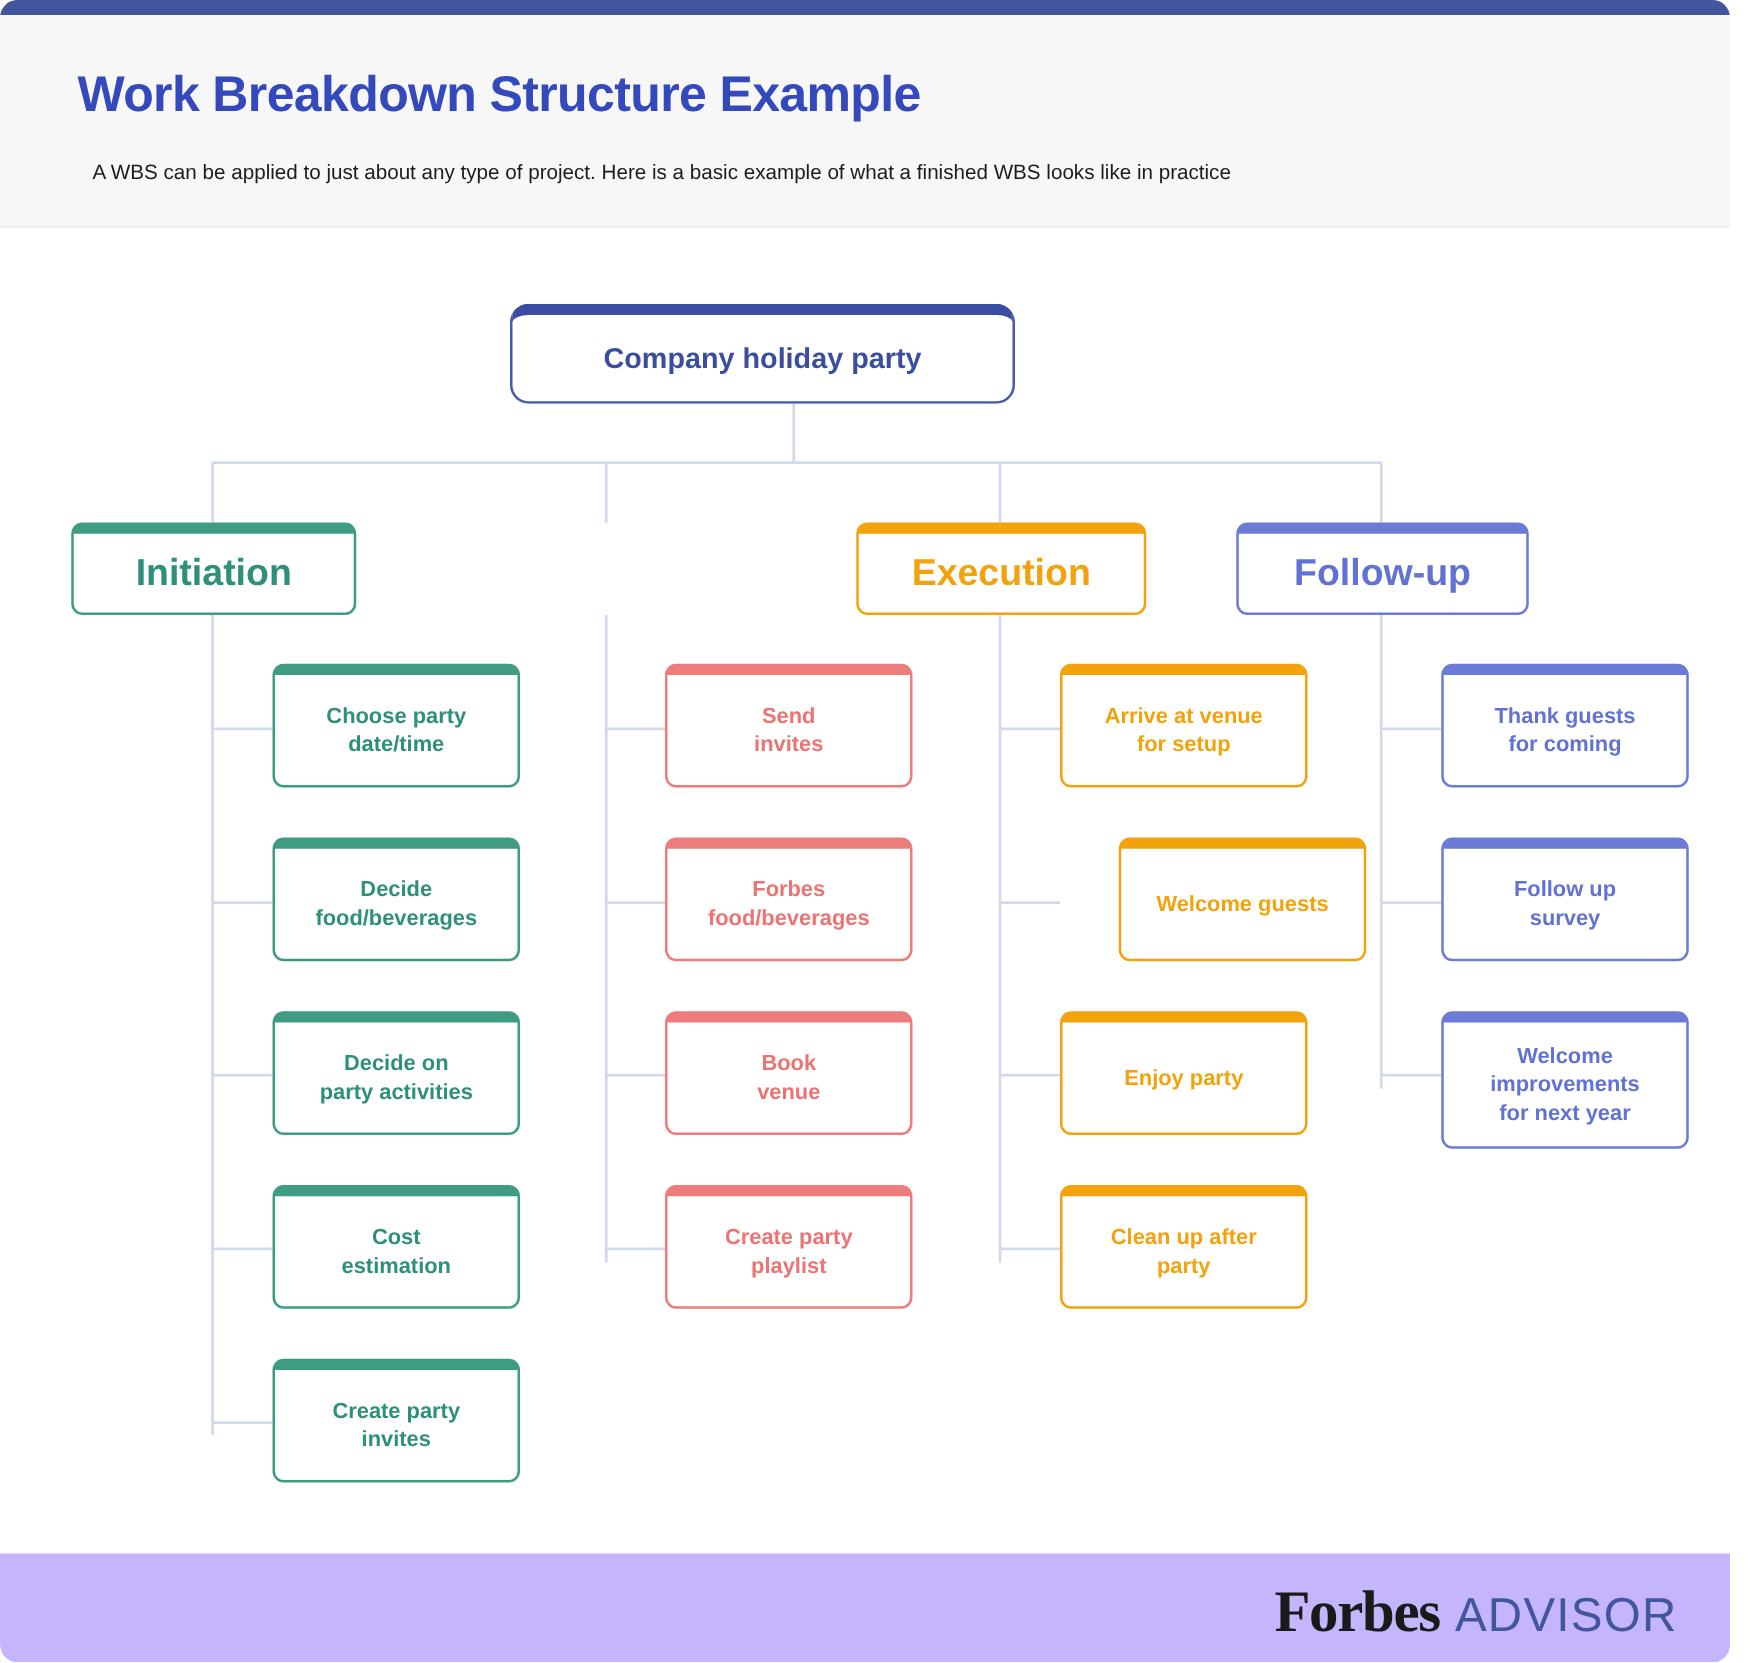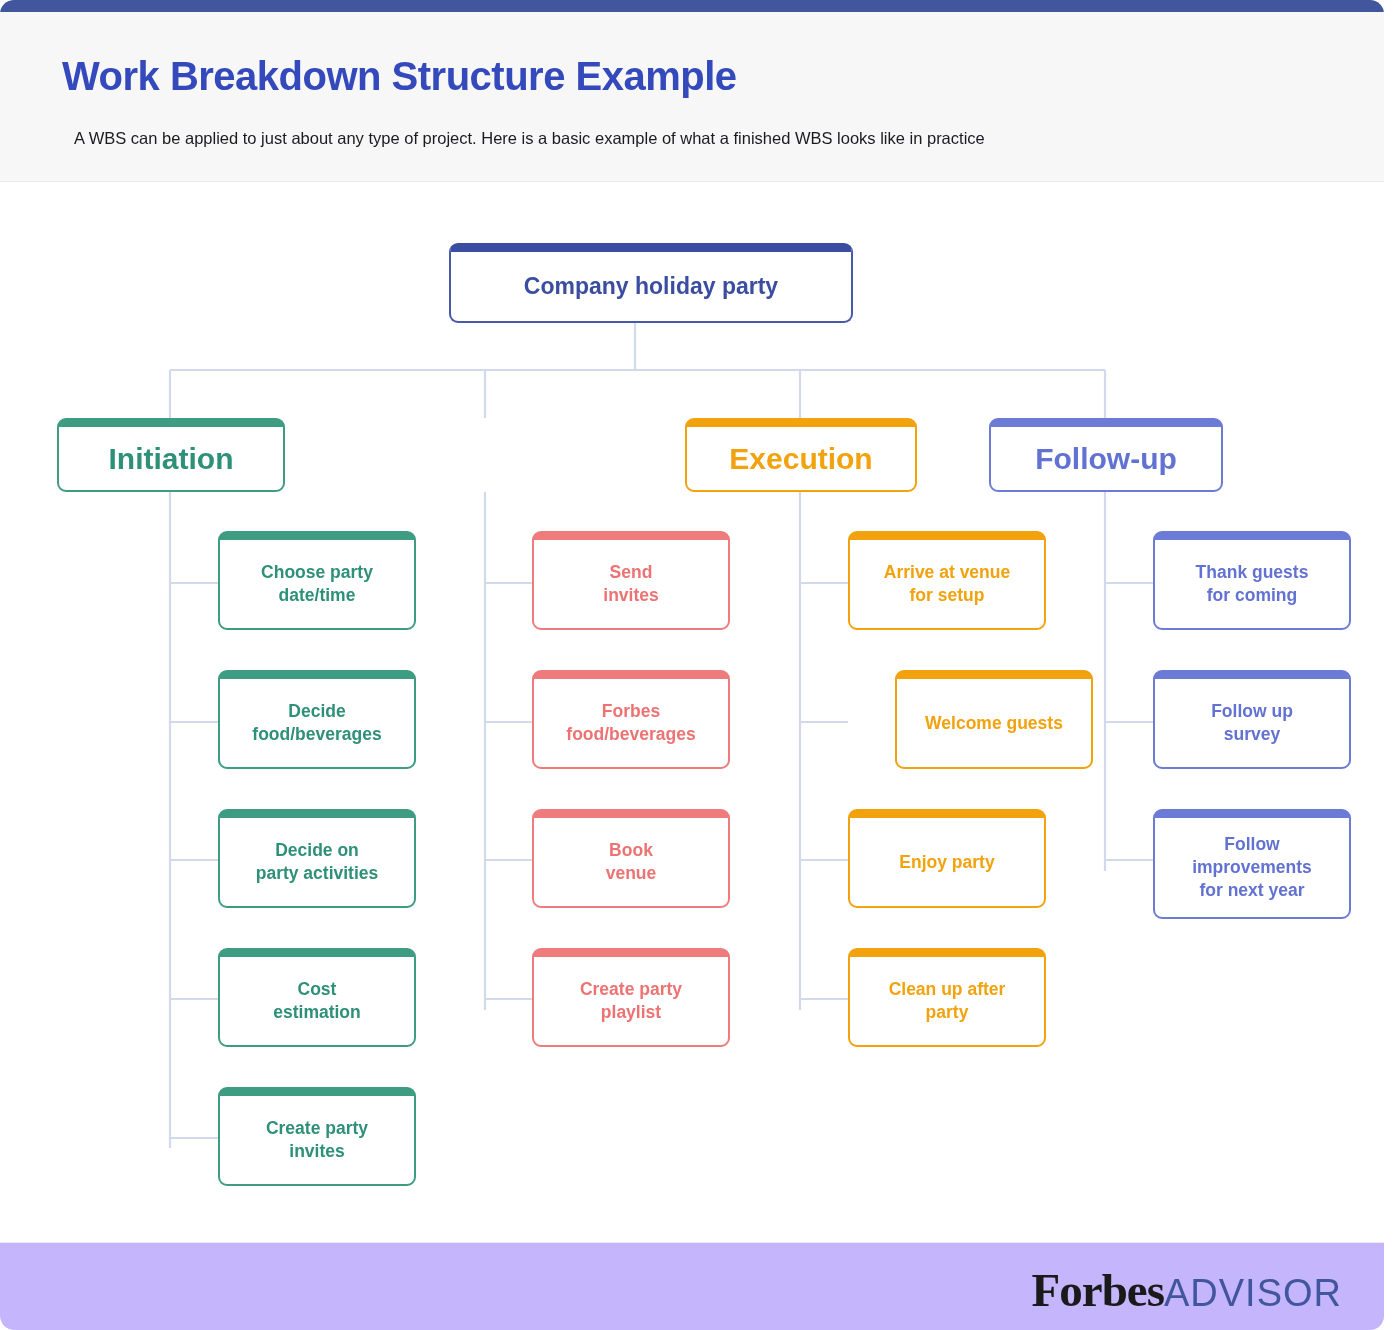--- a/index.html
+++ b/index.html
@@ -143,20 +143,21 @@
     font-weight: 700;
     color: #1A1A1A;
     letter-spacing: -1px;
   }
   .logo-advisor {
     font-family: "Liberation Sans", sans-serif;
     font-size: 38px;
     font-weight: 400;
     color: #41569D;
     letter-spacing: 1px;
+    margin-left: 12px;
   }
 </style>
 </head>
 <body>
 
 <div class="card">
 
   <div class="topbar"></div>
 
   <div class="header">
@@ -197,21 +198,21 @@
         <path d="M800,677 L848,677"></path>
         <path d="M800,816 L848,816"></path>
 
         <path d="M1105,309 L1105,688"></path>
         <path d="M1105,400 L1153,400"></path>
         <path d="M1105,539 L1153,539"></path>
         <path d="M1105,677 L1153,677"></path>
       </g>
     </svg>
 
-    <div class="node root" style="left:449px; top:60px; width:404px; height:80px;">
+    <div class="node root" style="left:408px; top:60px; width:404px; height:80px;border-radius:15px;">
       <span>Company holiday party</span>
     </div>
 
     <div class="node phase c-green" style="left:57px; top:235px; width:228px; height:74px;">
       <span>Initiation</span>
     </div>
     <div class="node phase c-orange" style="left:685px; top:235px; width:232px; height:74px;">
       <span>Execution</span>
     </div>
     <div class="node phase c-peri" style="left:989px; top:235px; width:234px; height:74px;">
@@ -300,21 +301,21 @@
       </span>
     </div>
     <div class="node leaf c-peri" style="left:1153px; top:487px; width:198px; height:99px;">
       <span>
         <span>Follow up</span><br>
         <span>survey</span>
       </span>
     </div>
     <div class="node leaf c-peri" style="left:1153px; top:626px; width:198px; height:110px;">
       <span>
-        <span>Follow</span><br>
+        <span>Welcome</span><br>
         <span>improvements</span><br>
         <span>for next year</span>
       </span>
     </div>
 
   </div>
 
   <div class="footer">
     <div class="logo">
       <span class="logo-forbes">Forbes</span>

